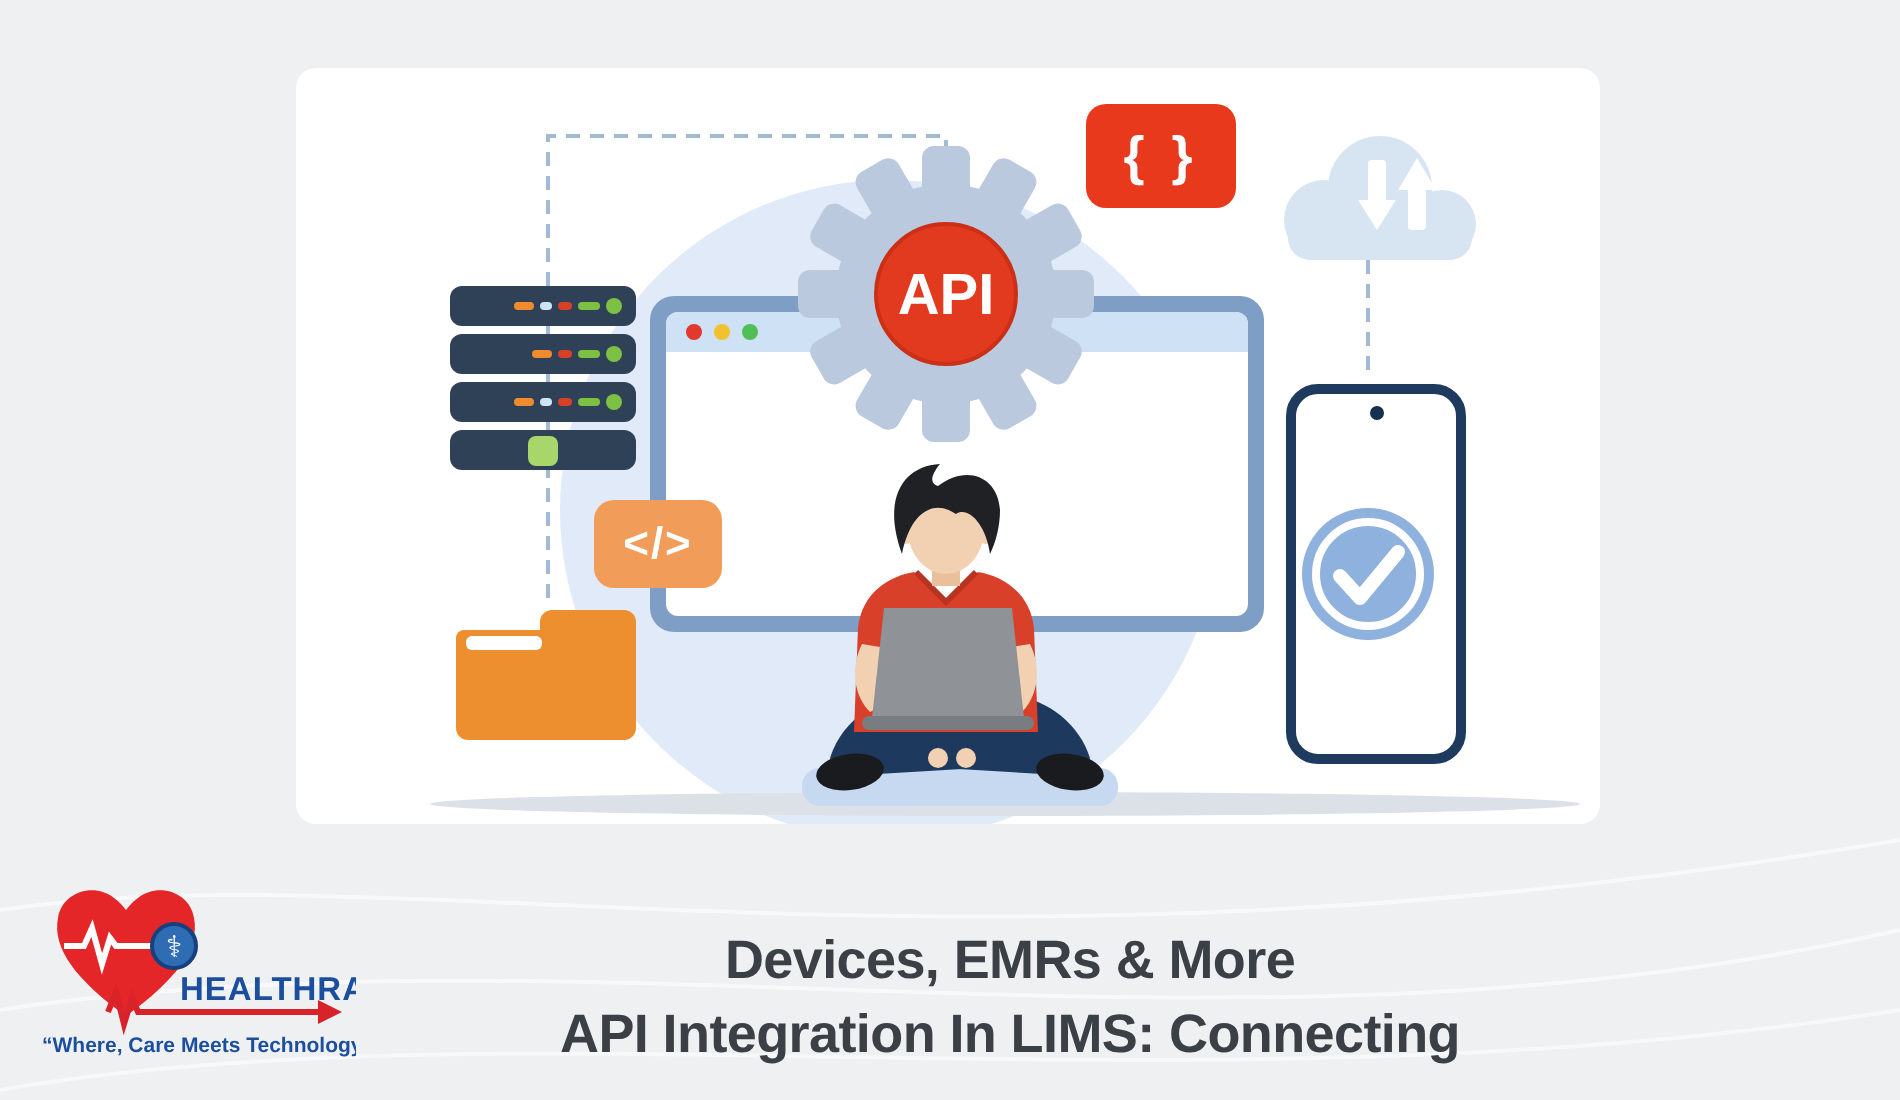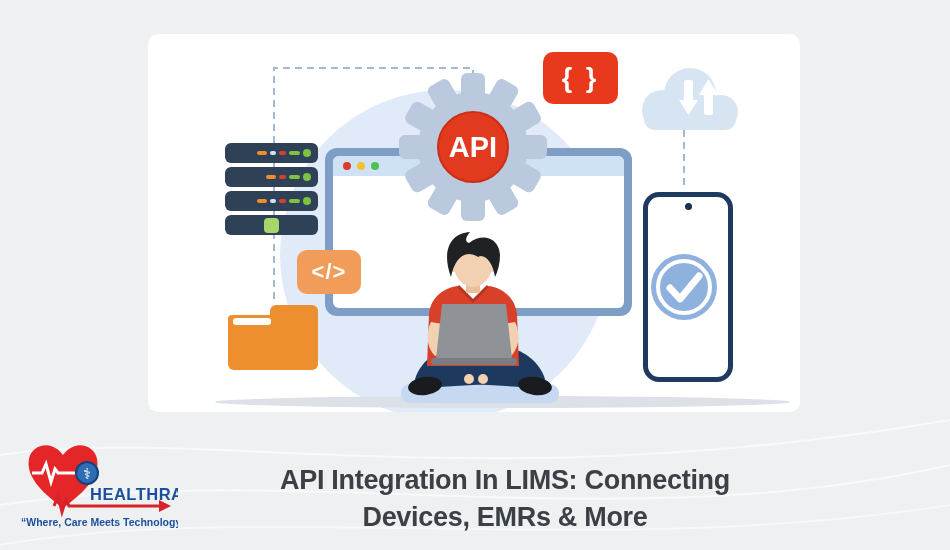--- a/index.html
+++ b/index.html
@@ -220,15 +220,15 @@
   <polyline points="14,33 24,33 28,24 33,42 37,29 40,33 58,33" fill="none" stroke="#ffffff" stroke-width="3"></polyline>
   <circle cx="69" cy="33" r="11" fill="#2e6cb4" stroke="#16407e" stroke-width="2"></circle>
   <text x="69" y="38.5" text-anchor="middle" font-size="15" fill="#ffffff">⚕</text>
   <text x="72" y="60" class="logo-brand" font-size="16.5" fill="#1b4f9e">HEALTHRAY</text>
   <polyline points="36,66 40,56 44,72 48,59 51,66 141,66" fill="none" stroke="#d8232a" stroke-width="3"></polyline>
   <polygon points="141,60 153,66 141,72" fill="#d8232a"></polygon>
   <text x="3" y="86" class="logo-tagline" font-size="10.5" fill="#1b4f9e">“Where, Care Meets Technology”</text>
 </svg>
 
 <div class="page-title">
+  <div>Devices, EMRs &amp; More</div>
   <div>API Integration In LIMS: Connecting</div>
-  <div>Devices, EMRs &amp; More</div>
 </div>
 
 </body></html>

